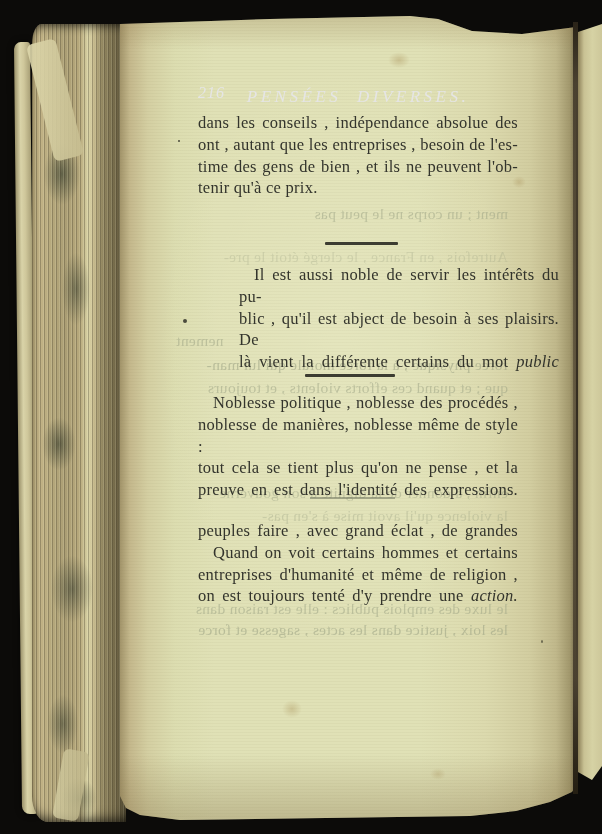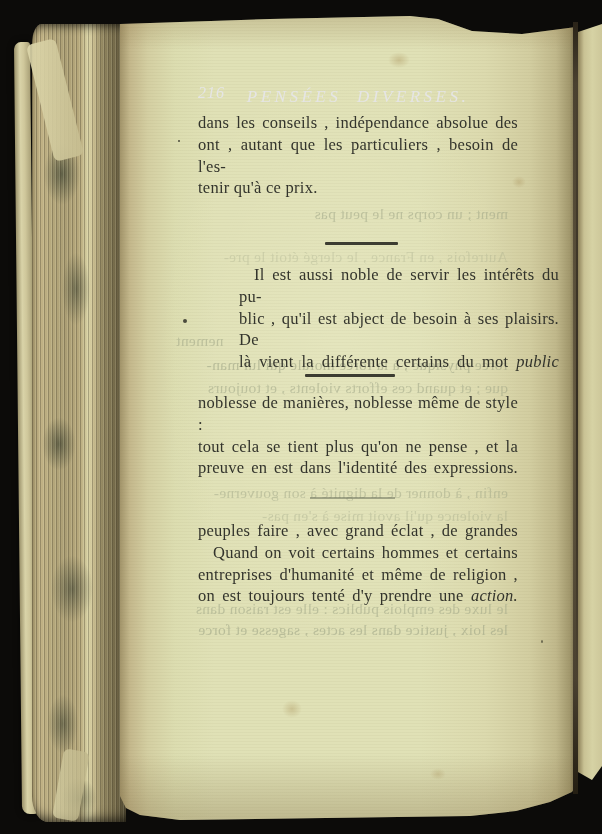--- a/index.html
+++ b/index.html
@@ -145,35 +145,37 @@
     <div class="bleed" style="top:599px;opacity:.5;">le luxe des emplois publics : elle est raison dans</div>
     <div class="bleed" style="top:620px;opacity:.55;">les loix , justice dans les actes , sagesse et force</div>
     <div class="bleed-rule"></div>
   </div>
 
   <div class="page-number ink">216</div>
   <div class="running-title ink">PENSÉES DIVERSES.</div>
 
   <div class="para p1">
     <div class="line">dans les conseils , indépendance absolue des</div>
-    <div class="line">ont , autant que les particuliers , besoin de l'es-</div>
+    <div class="line">ont , autant que les entreprises , besoin de l'es-</div>
+    <div class="line">time des gens de bien , et ils ne peuvent l'ob-</div>
     <div class="line end">tenir qu'à ce prix.</div>
   </div>
 
   <div class="rule rule1"></div>
 
   <div class="para p2">
     <div class="line ind">Il est aussi noble de servir les intérêts du pu-</div>
     <div class="line">blic , qu'il est abject de besoin à ses plaisirs. De</div>
     <div class="line"><span>là vient la différente certains du mot </span><span class="it">public</span></div>
   </div>
 
   <div class="rule rule2"></div>
 
   <div class="para p3">
+    <div class="line ind">Noblesse politique , noblesse des procédés ,</div>
     <div class="line">noblesse de manières, noblesse même de style :</div>
     <div class="line">tout cela se tient plus qu'on ne pense , et la</div>
     <div class="line">preuve en est dans l'identité des expressions.</div>
   </div>
 
   <div class="para p4">
     <div class="line">peuples faire , avec grand éclat , de grandes</div>
     <div class="line ind">Quand on voit certains hommes et certains</div>
     <div class="line">entreprises d'humanité et même de religion ,</div>
     <div class="line"><span>on est toujours tenté d'y prendre une </span><span class="it">action.</span></div>

